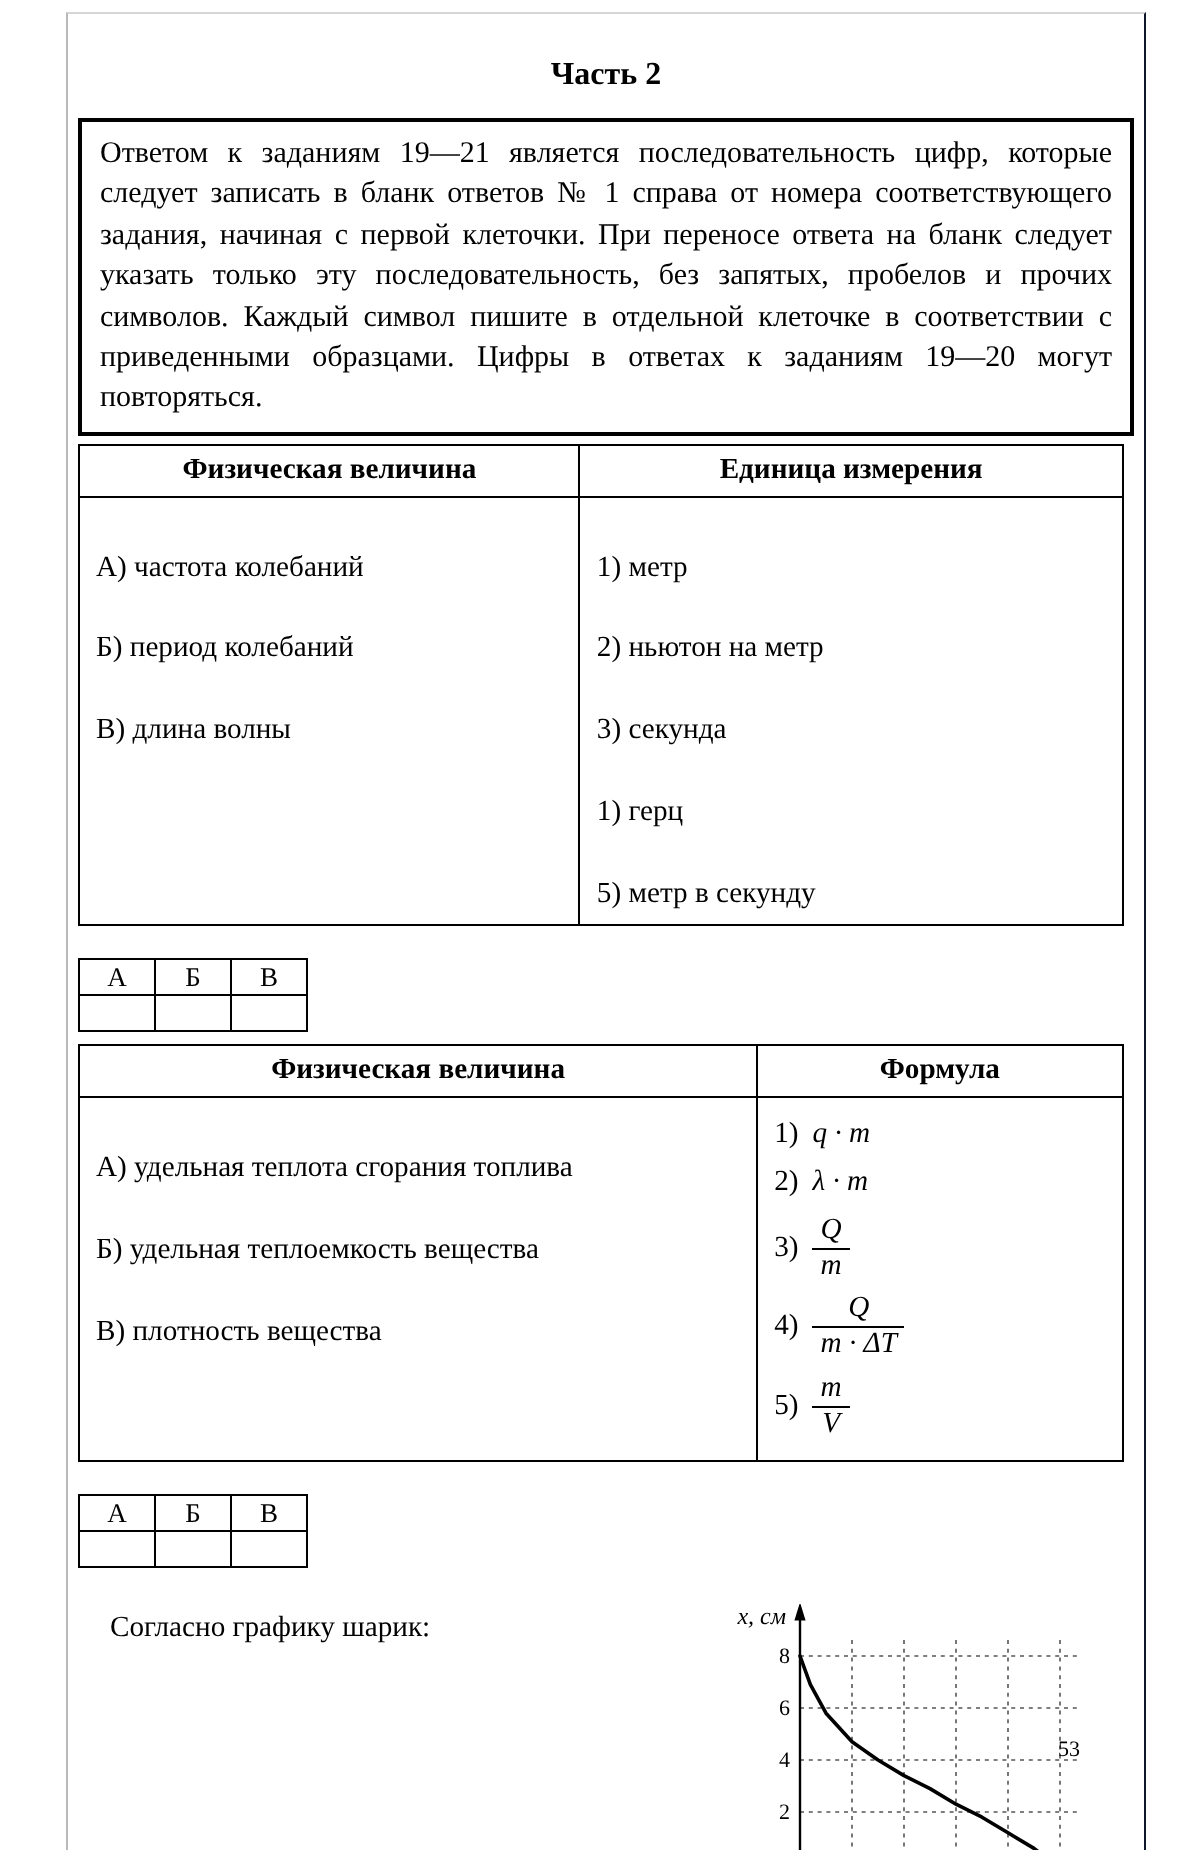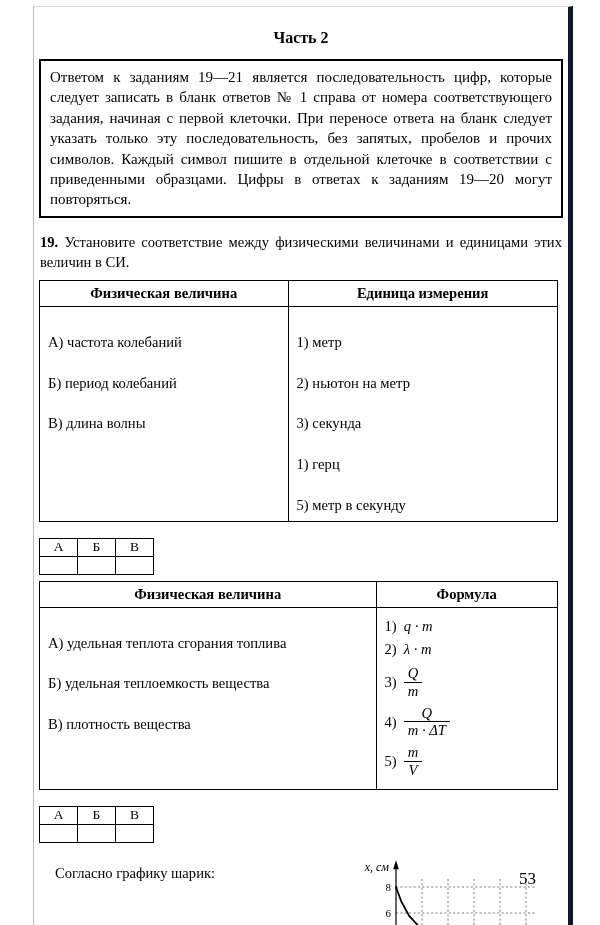--- a/index.html
+++ b/index.html
@@ -2,21 +2,21 @@
 <html><head>
 <meta charset="utf-8">
 <style>
   html,body{margin:0;padding:0;}
   body{
     width:600px;height:925px;background:#ffffff;overflow:hidden;
     font-family:"Liberation Serif", serif;color:#000;position:relative;
   }
   .page{
     position:absolute;left:33px;right:27px;top:6px;bottom:0;
-    border-left:1px solid #b9b9b9;border-right:5px solid #0f172a;border-top:1px solid #d6d6d6;
+    border-left:1px solid #b9b9b9;border-right:1px solid #0f172a;border-top:1px solid #d6d6d6;
     padding:0 5px;box-sizing:border-box;
   }
   .part-title{text-align:center;font-weight:bold;font-size:16px;margin:22px 0 12px 0;}
   .instruction-box{
     border:2px solid #000;padding:6px 9px;font-weight:normal;font-size:15px;
     line-height:1.36;text-align:justify;
   }
   .q-para{margin:14px 1px 8px 1px;font-size:14.6px;line-height:1.38;text-align:justify;}
   .q-num{font-weight:bold;}
   table.match{width:99%;border-collapse:collapse;font-size:14.6px;margin:4px 0 0 0;}
@@ -42,34 +42,33 @@
   .q21-text{width:352px;font-size:14.6px;line-height:1.47;}
   .q21-text .main{text-align:justify;margin:0;}
   .q21-text .lead{margin:2px 0 0 0;text-indent:16px;}
   .q21-chart{flex:1;display:flex;justify-content:flex-end;padding-top:0;}
   svg .grid{stroke:#555;stroke-width:0.8;stroke-dasharray:2,2.4;}
   svg .axis{stroke:#000;stroke-width:1.2;}
   svg .arrow{fill:#000;stroke:none;}
   svg .curve{fill:none;stroke:#000;stroke-width:1.8;stroke-linejoin:round;stroke-linecap:round;}
   svg text.tick{font-family:"Liberation Serif",serif;font-size:11px;fill:#000;}
   svg text.alabel{font-family:"Liberation Serif",serif;font-size:12px;font-style:italic;fill:#000;}
-  .page-number{position:absolute;top:862px;right:32px;font-size:17px;}
+  .page-number{position:absolute;top:862px;right:32px;font-size:11px;}
 </style>
 </head>
 <body>
 
 <div class="page">
 
   <div class="part-title">Часть 2</div>
 
   <div class="instruction-box">
     <span>Ответом к заданиям 19—21 является последовательность цифр, которые следует записать в бланк ответов № 1 справа от номера соответствующего задания, начиная с первой клеточки. При переносе ответа на бланк следует указать только эту последовательность, без запятых, пробелов и прочих символов. Каждый символ пишите в отдельной клеточке в соответствии с приведенными образцами. Цифры в ответах к заданиям 19—20 могут повторяться.</span>
   </div>
 
-  <p class="q-para"><span class="q-num">19.</span> <span>Установите соответствие между физическими величинами и единицами этих величин в СИ.</span></p>
 
   <table class="match">
     <tbody>
         <tr>
       <th class="col-q19-l">Физическая величина</th>
       <th class="col-q19-r">Единица измерения</th>
     </tr>
     <tr>
       <td>
         <div class="cell-line">А) частота колебаний</div>

